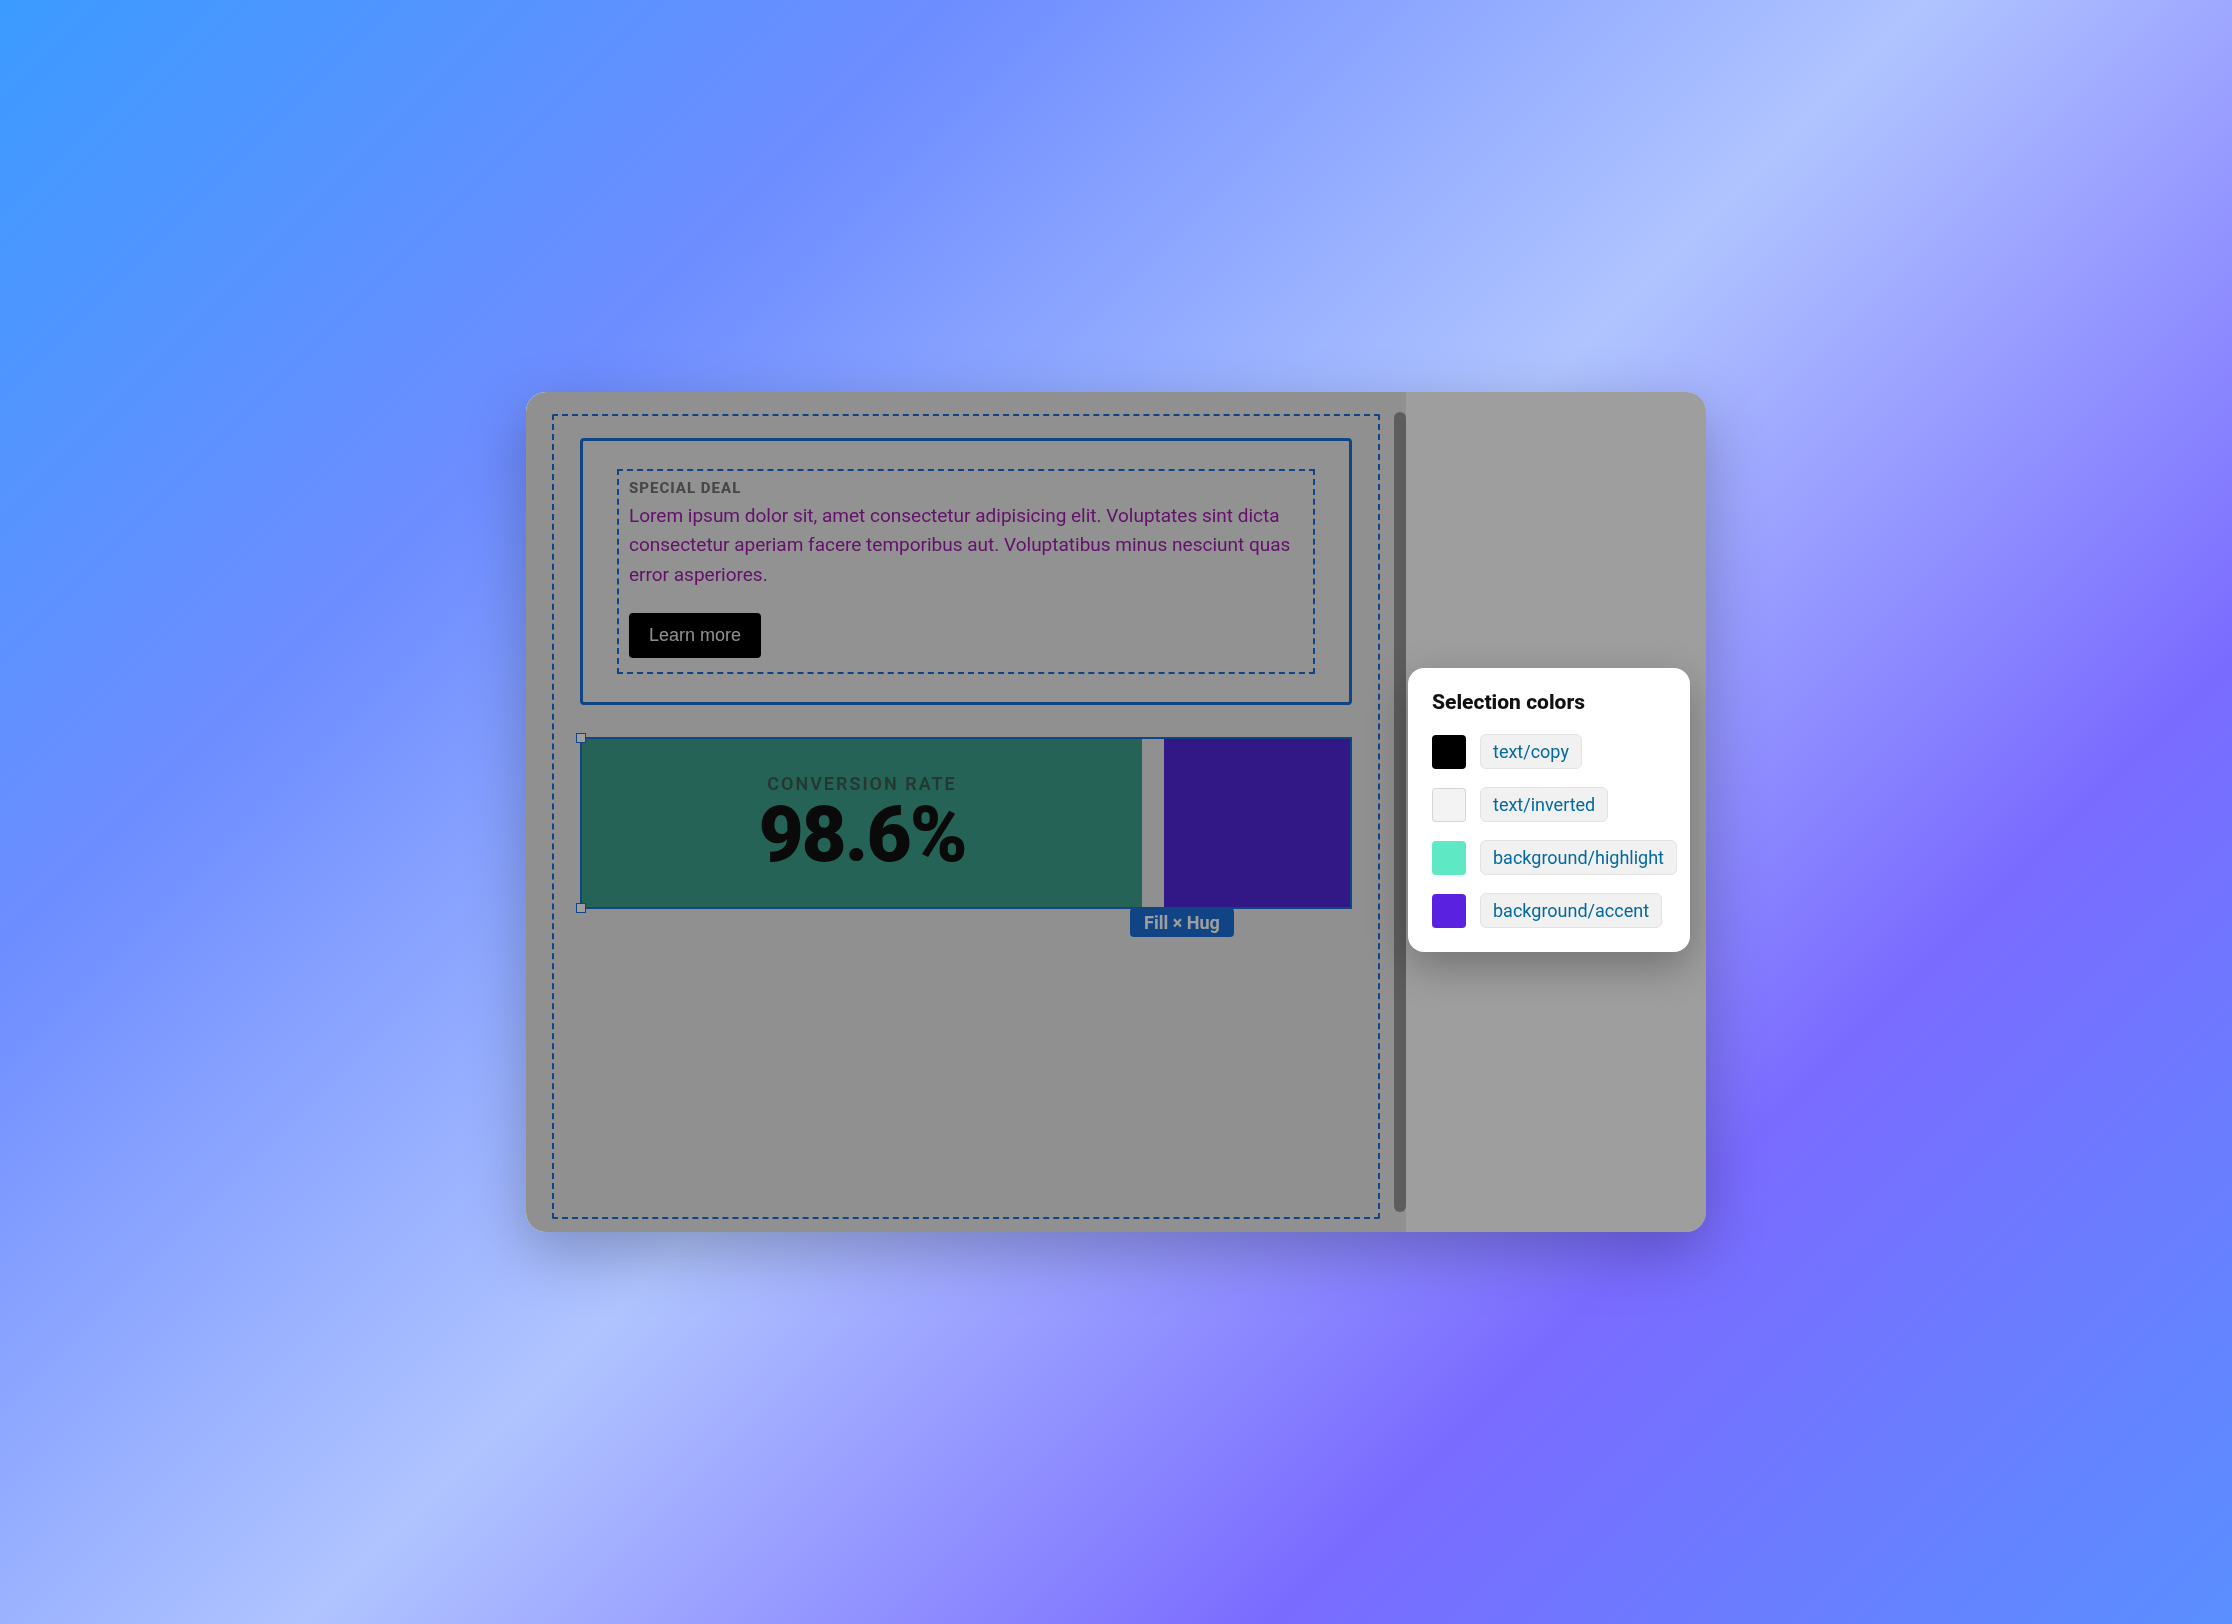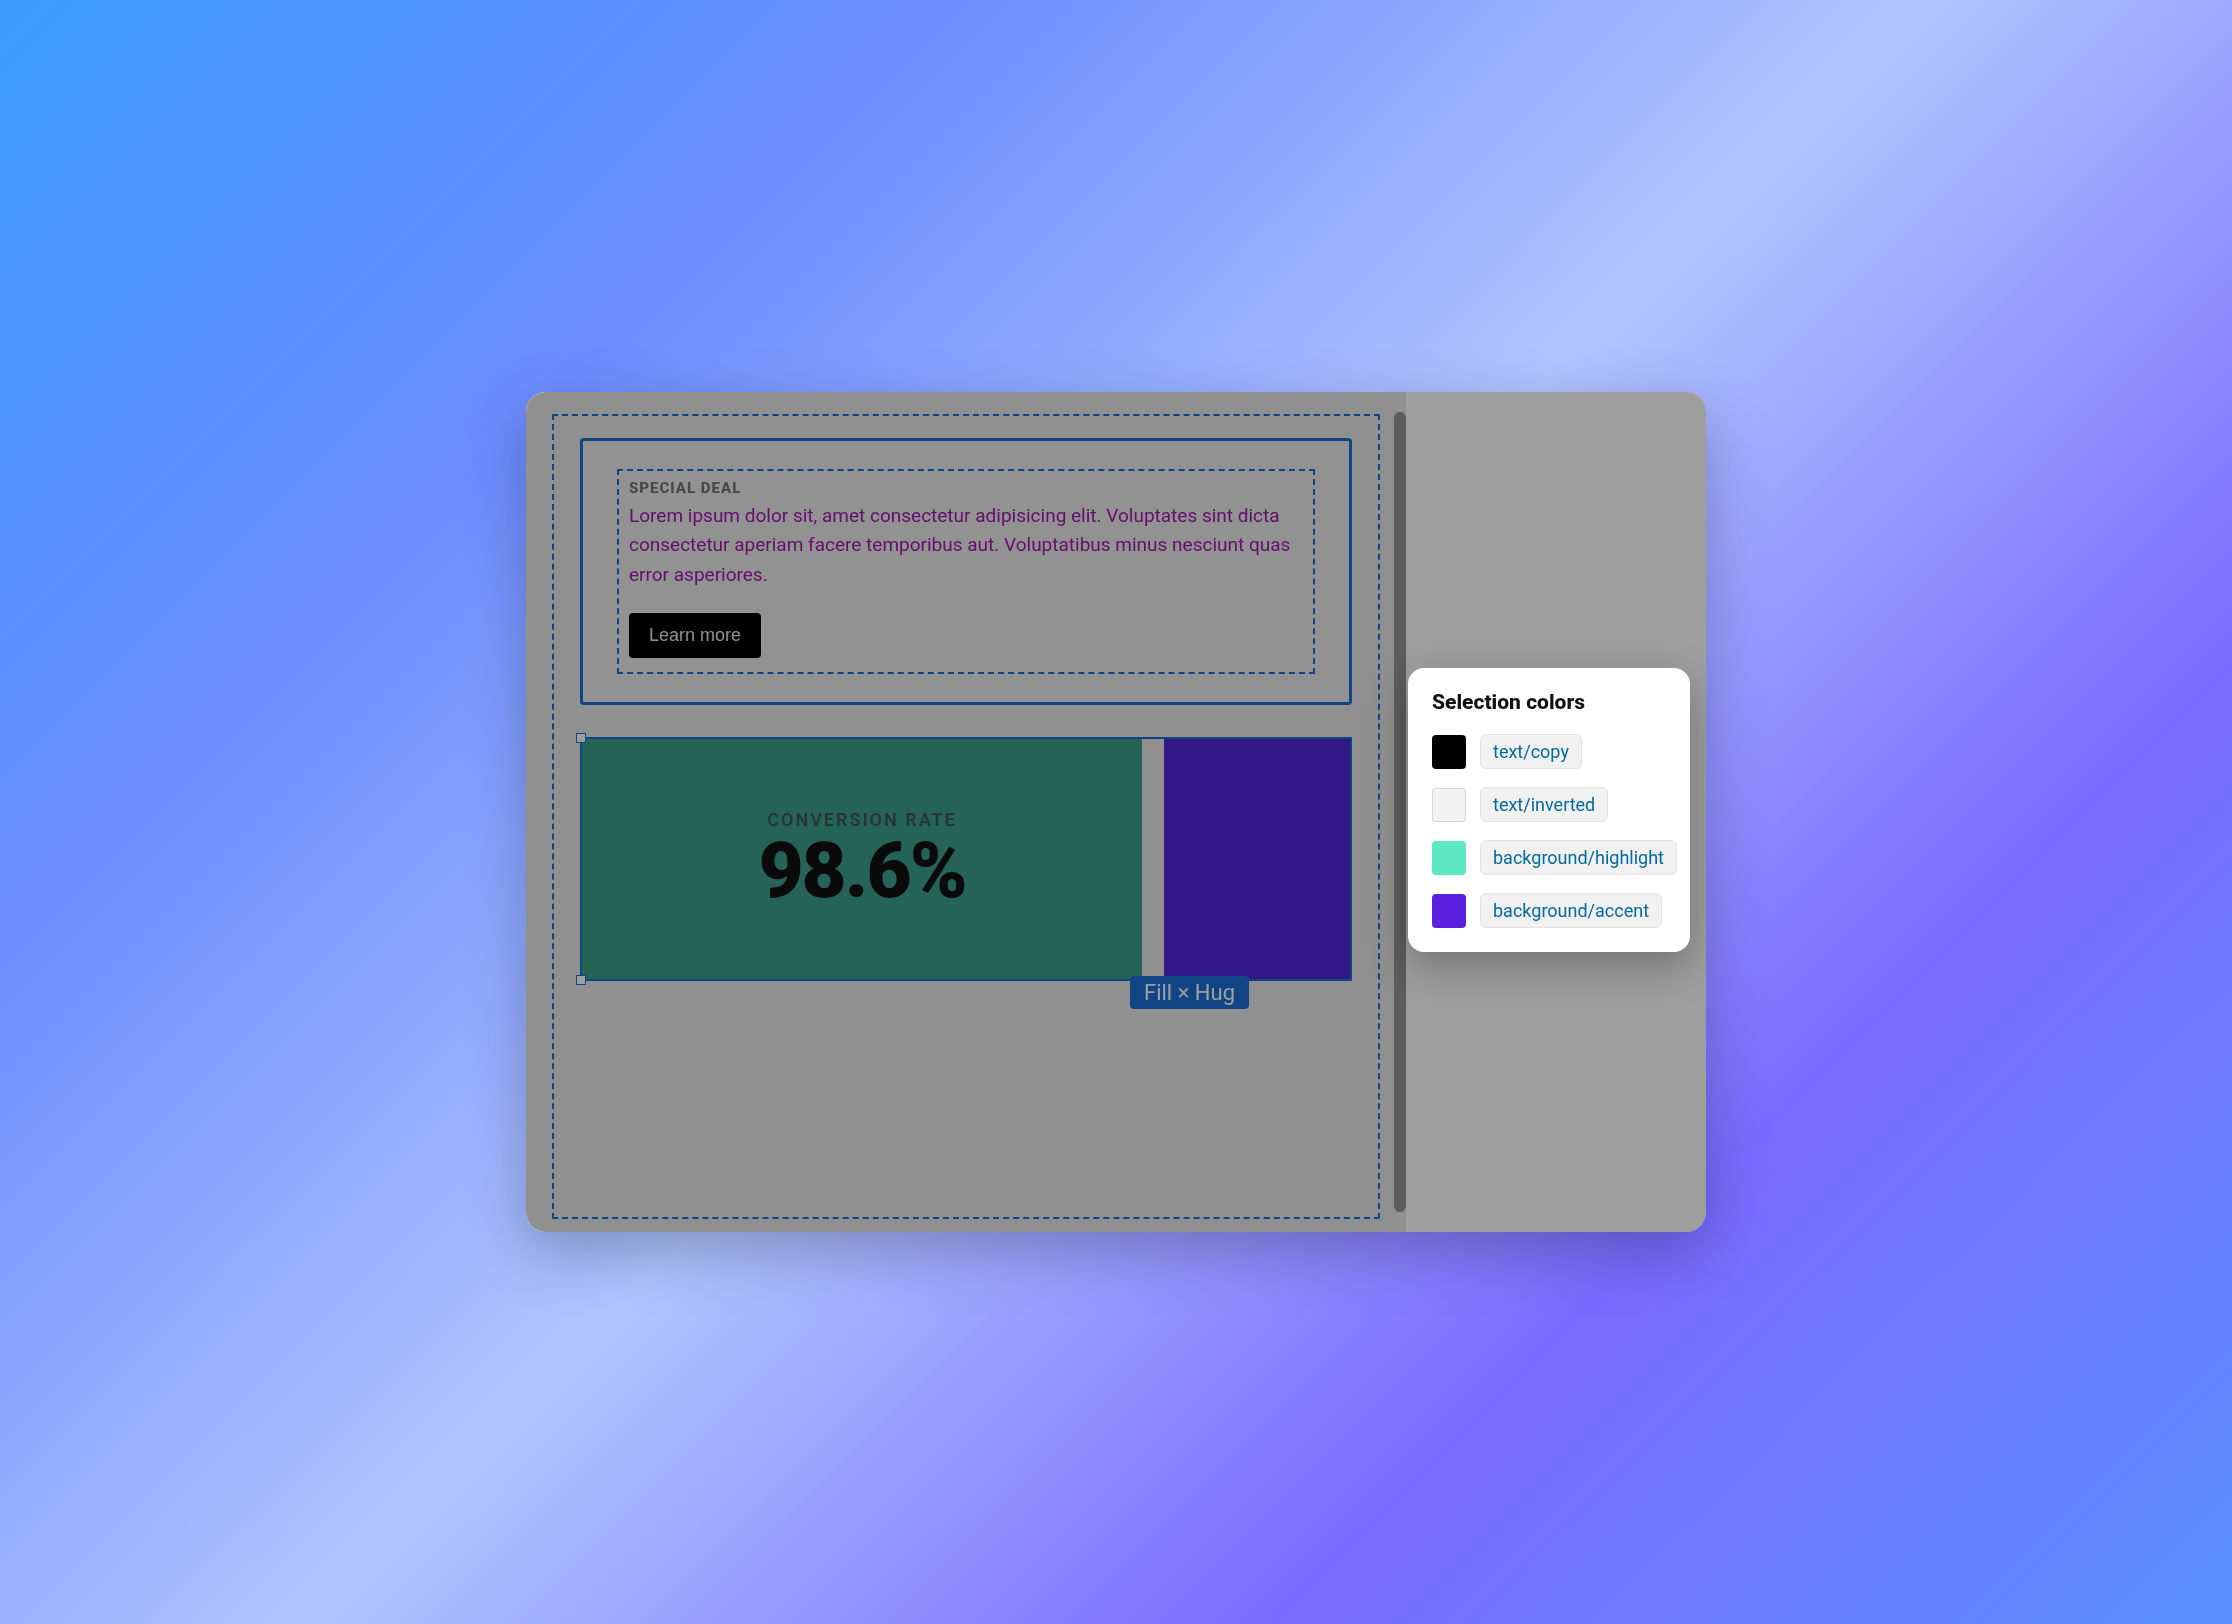--- a/index.html
+++ b/index.html
@@ -94,21 +94,21 @@
     padding: 12px 20px;
     border-radius: 4px;
     border: none;
     cursor: pointer;
   }
 
   
   .tile-row {
     margin-top: 32px;
     position: relative;
-    height: 244px;
+    height: 172px;
     border: 2px solid #1b6fd6;
     display: flex;
     gap: 22px;
   }
   .tile-highlight {
     flex: 0 0 560px;
     background: #3aa189;
     display: flex;
     flex-direction: column;
     align-items: center;
@@ -145,22 +145,22 @@
   .handle.tl { left: -6px; top: -6px; }
   .handle.bl { left: -6px; bottom: -6px; }
 
   
   .size-badge {
     position: absolute;
     left: 548px;
     bottom: -30px;
     background: #1b6fd6;
     color: #fff;
-    font-size: 22px;
-    font-weight: 400;
+    font-size: 18px;
+    font-weight: 700;
     padding: 4px 14px;
     border-radius: 4px;
   }
 
   
   .side-panel {
     position: absolute;
     top: 0; right: 0; bottom: 0;
     width: 300px;
     background: #fff;

